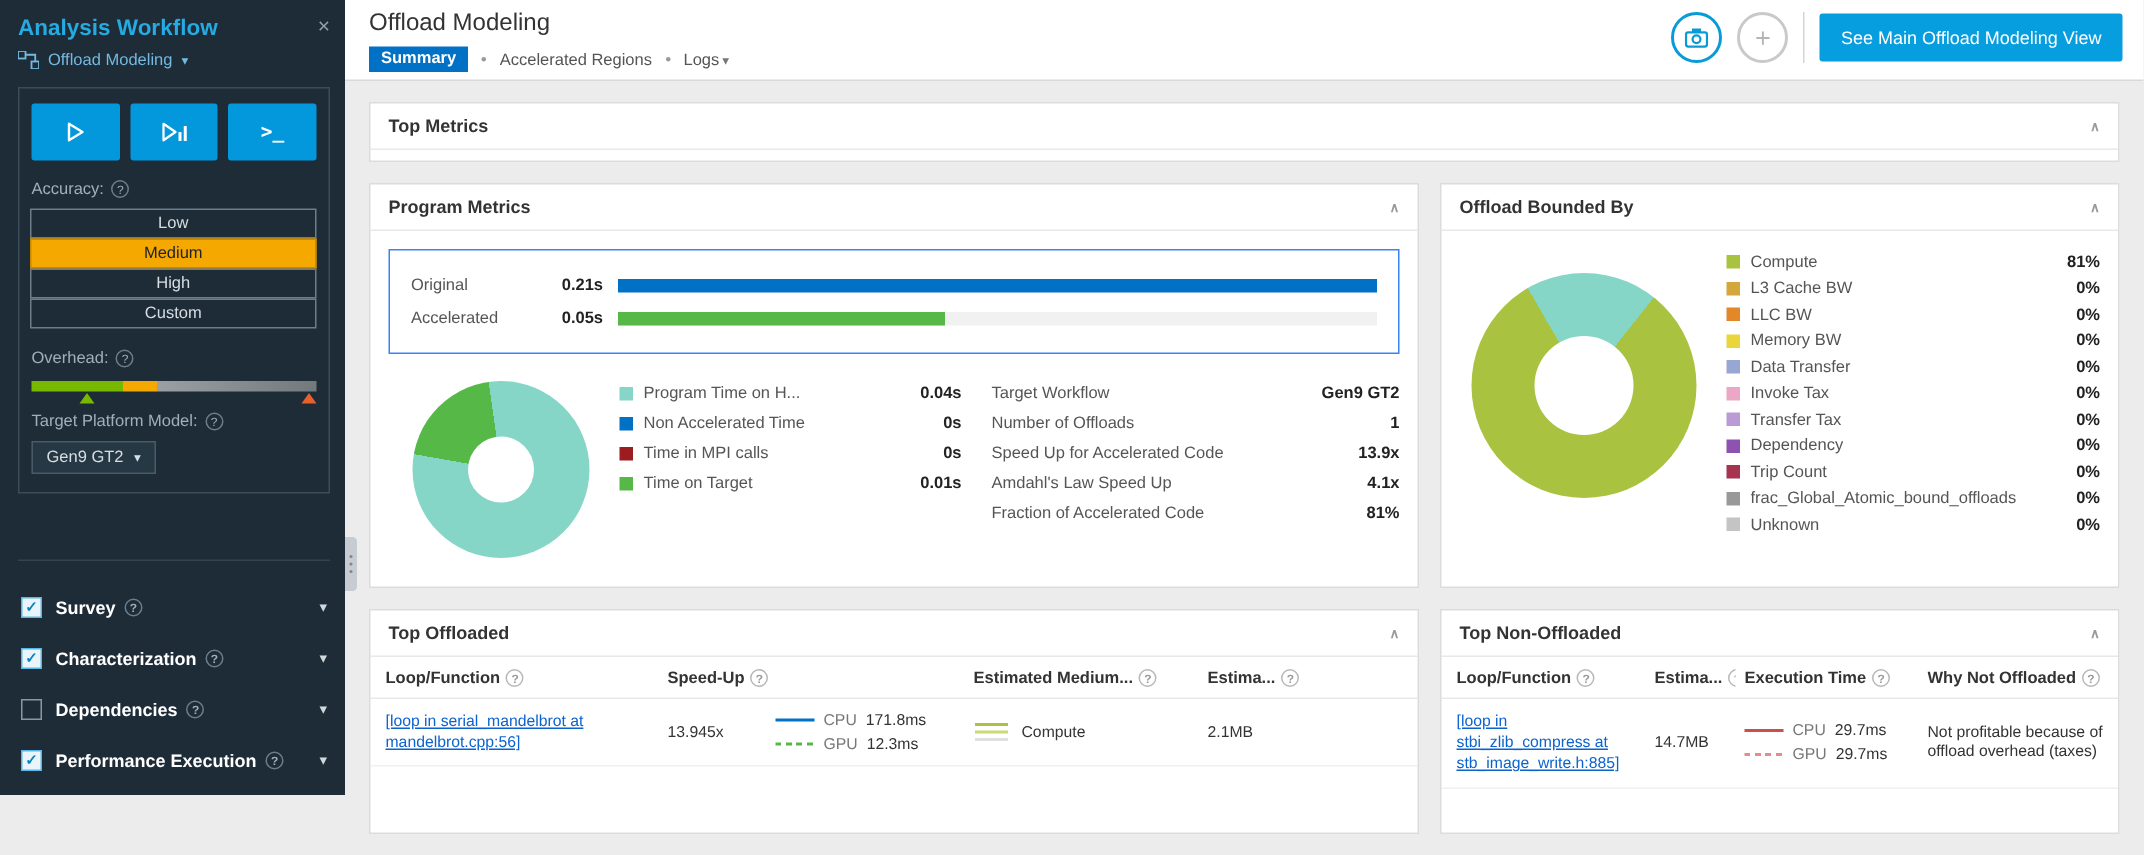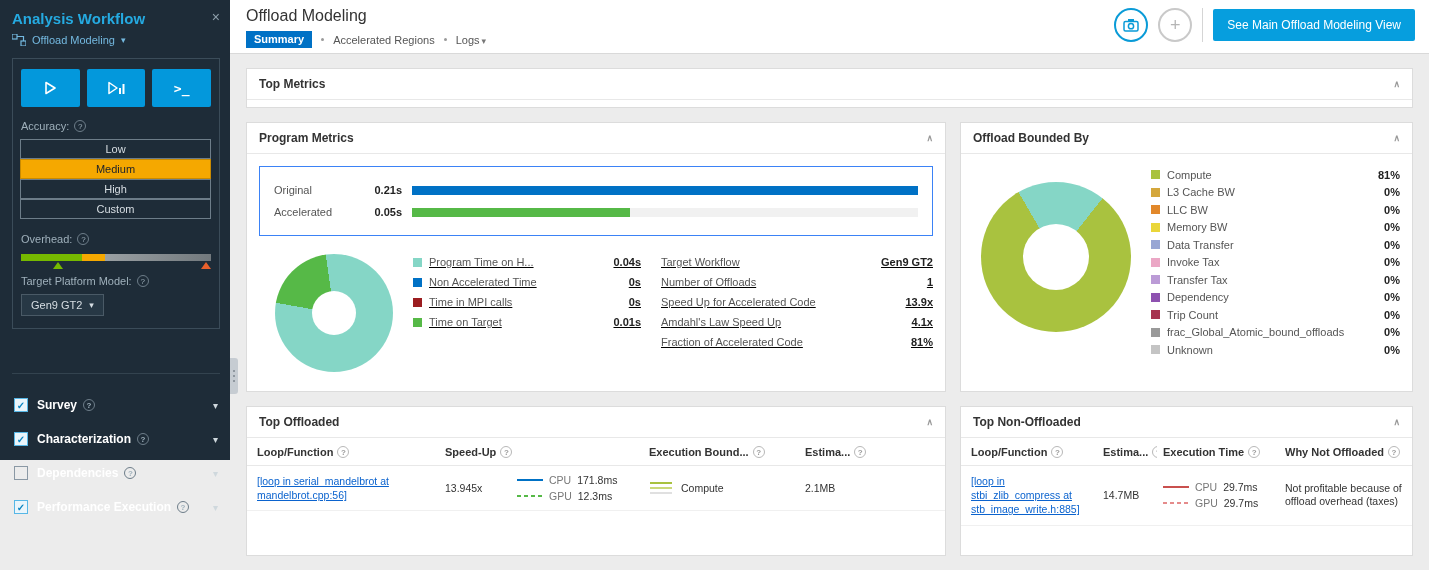--- a/index.html
+++ b/index.html
@@ -1,20 +1,20 @@
 <!DOCTYPE html>
 <html><head>
 <meta charset="utf-8">
 <style>
   * { box-sizing: border-box; }
   body { margin:0; width:1429px; height:570px; display:flex; overflow:hidden;
          font-family:"Liberation Sans", sans-serif; background:#ececec; }
 
   
-  .sidebar { width:230px; min-width:230px; height:460px; background:#1e2c38; color:#cfd8dd;
+  .sidebar { width:230px; min-width:230px; height:530px; background:#1e2c38; color:#cfd8dd;
              padding:10px 10px 0 12px; position:relative; }
   .sb-head { display:flex; justify-content:space-between; align-items:flex-start; }
   .sb-title { color:#25aae1; font-weight:bold; font-size:15px; }
   .sb-close { color:#8fa0ac; font-size:14px; cursor:pointer; line-height:1; }
   .sb-proj { display:flex; align-items:center; gap:6px; color:#74b9e0; font-size:11px; margin:7px 0 12px; }
   .toolbox { border:1px solid #3b4c59; padding:10px 8px 12px; }
   .btn-row { display:flex; gap:7px; }
   .run-btn { flex:1; height:38px; background:#0398dc; border-radius:2px; display:flex;
              align-items:center; justify-content:center; color:#fff; cursor:pointer; }
   .term-glyph { font-family:"DejaVu Sans Mono", monospace; font-weight:bold; font-size:13px; }
@@ -74,21 +74,21 @@
   .tm-body { display:flex; gap:14px; padding:10px 12px 12px; }
 
   .pm-panel, .obb-panel { height:270px; }
   .pm-body { padding:12px; }
   .bars-box { border:1px solid #3b82f6; padding:12px 14px; }
   .bar-row { display:grid; grid-template-columns:72px 46px 1fr; align-items:center; gap:10px; height:22px; font-size:11px; }
   .bar-label { color:#555; }
   .bar-val { font-weight:bold; color:#222; text-align:right; }
   .bar-track { height:9px; background:#f1f1f1; }
   .bar-fill { height:100%; }
-  .pm-lower { display:flex; gap:20px; margin-top:14px; align-items:flex-start;text-decoration:underline; }
+  .pm-lower { display:flex; gap:20px; margin-top:14px; align-items:flex-start; }
   .donut { border-radius:50%; position:relative; flex-shrink:0; }
   .donut-hole { position:absolute; border-radius:50%; background:#fff; }
   .pm-donut { width:118px; height:118px; margin:4px 0 0 16px; }
   .pm-donut .donut-hole { inset:31%; }
   .legend { width:228px; font-size:11px; margin-top:2px; }
   .legend-row { display:flex; align-items:center; gap:7px; height:20px; }
   .swatch { width:9px; height:9px; flex-shrink:0; }
   .legend-label { color:#555; flex:1; white-space:nowrap; overflow:hidden; }
   .legend-val { font-weight:bold; color:#222; }
   .pm-details { flex:1; font-size:11px; margin-top:2px; }
@@ -438,21 +438,21 @@
       <div class="table-head to-head">
         <div class="col-head">
             <span>Loop/Function</span>
             <span class="help">?</span>
           </div>
         <div class="col-head">
             <span>Speed-Up</span>
             <span class="help">?</span>
           </div>
         <div class="col-head">
-            <span>Execution Bound...</span>
+            <span>Estimated Medium...</span>
             <span class="help">?</span>
           </div>
         <div class="col-head">
             <span>Estima...</span>
             <span class="help">?</span>
           </div>
       </div>
       <div class="table-row to-row">
         <div class="loop-link">[loop in serial_mandelbrot at mandelbrot.cpp:56]</div>
         <div class="plain-val">13.945x</div>

